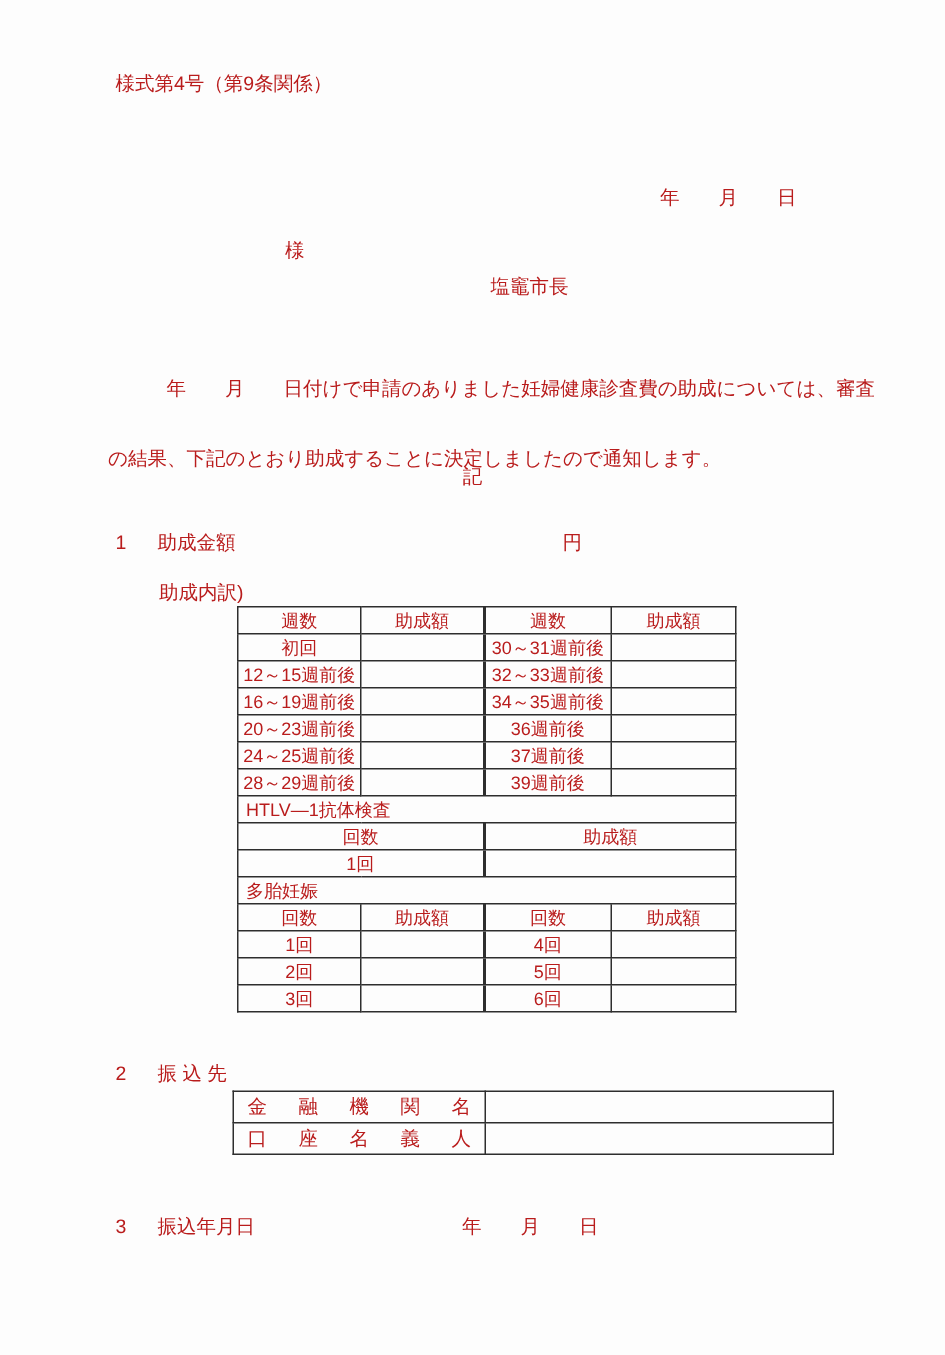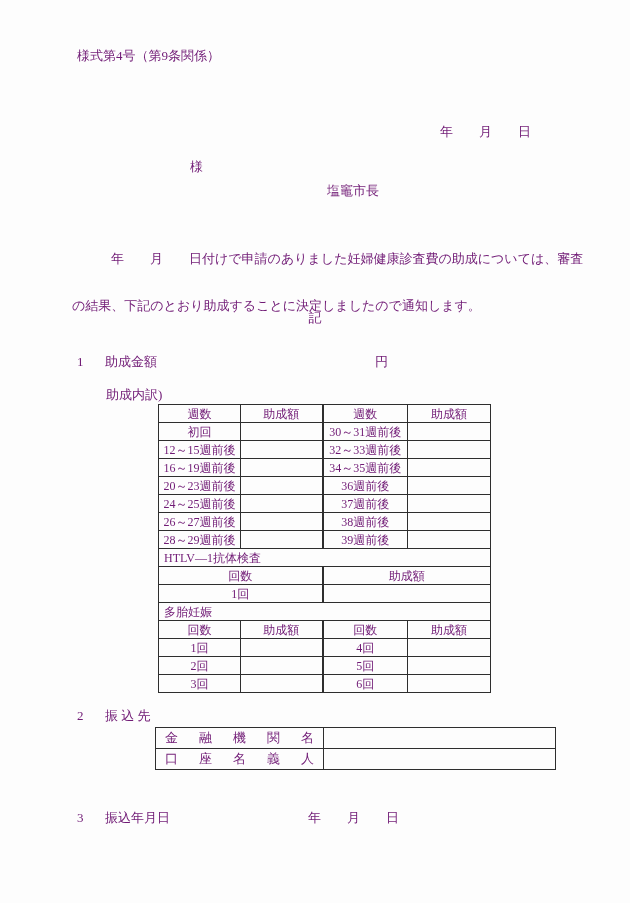--- a/index.html
+++ b/index.html
@@ -1,19 +1,19 @@
 <!DOCTYPE html>
 <html><head>
 <meta charset="utf-8">
 <style>
   html,body{margin:0;padding:0;background:#fdfdfd;}
   .page{
     position:relative;width:630px;height:903px;background:#fdfdfd;
-    font-family:Liberation Serif, serif;
-    color:#701a75;font-size:13px;overflow:hidden;
+    font-family:Liberation Sans, sans-serif;
+    color:#b91c1c;font-size:13px;overflow:hidden;
   }
   .abs{position:absolute;line-height:1.1;white-space:pre;}
   .centered{left:0;width:630px;text-align:center;}
   .para div{line-height:19px;white-space:pre;}
   table{border-collapse:collapse;table-layout:fixed;position:absolute;}
   .t1{left:158px;top:404px;border:1.5px solid #2e2e2e;}
   .t1 td{
     border:1px solid #2e2e2e;height:17px;padding:0;
     font-size:12px;text-align:center;line-height:16px;overflow:hidden;
     white-space:nowrap;
@@ -93,26 +93,20 @@
       <td>36週前後</td>
       <td></td>
     </tr>
     <tr>
       <td>24～25週前後</td>
       <td class="cdiv"></td>
       <td>37週前後</td>
       <td></td>
     </tr>
     <tr>
-      <td>26～27週前後</td>
-      <td class="cdiv"></td>
-      <td>38週前後</td>
-      <td></td>
-    </tr>
-    <tr>
       <td>28～29週前後</td>
       <td class="cdiv"></td>
       <td>39週前後</td>
       <td></td>
     </tr>
     <tr>
       <td colspan="4" class="seclab">HTLV―1抗体検査</td>
     </tr>
     <tr>
       <td colspan="2" class="cdiv">回数</td>

